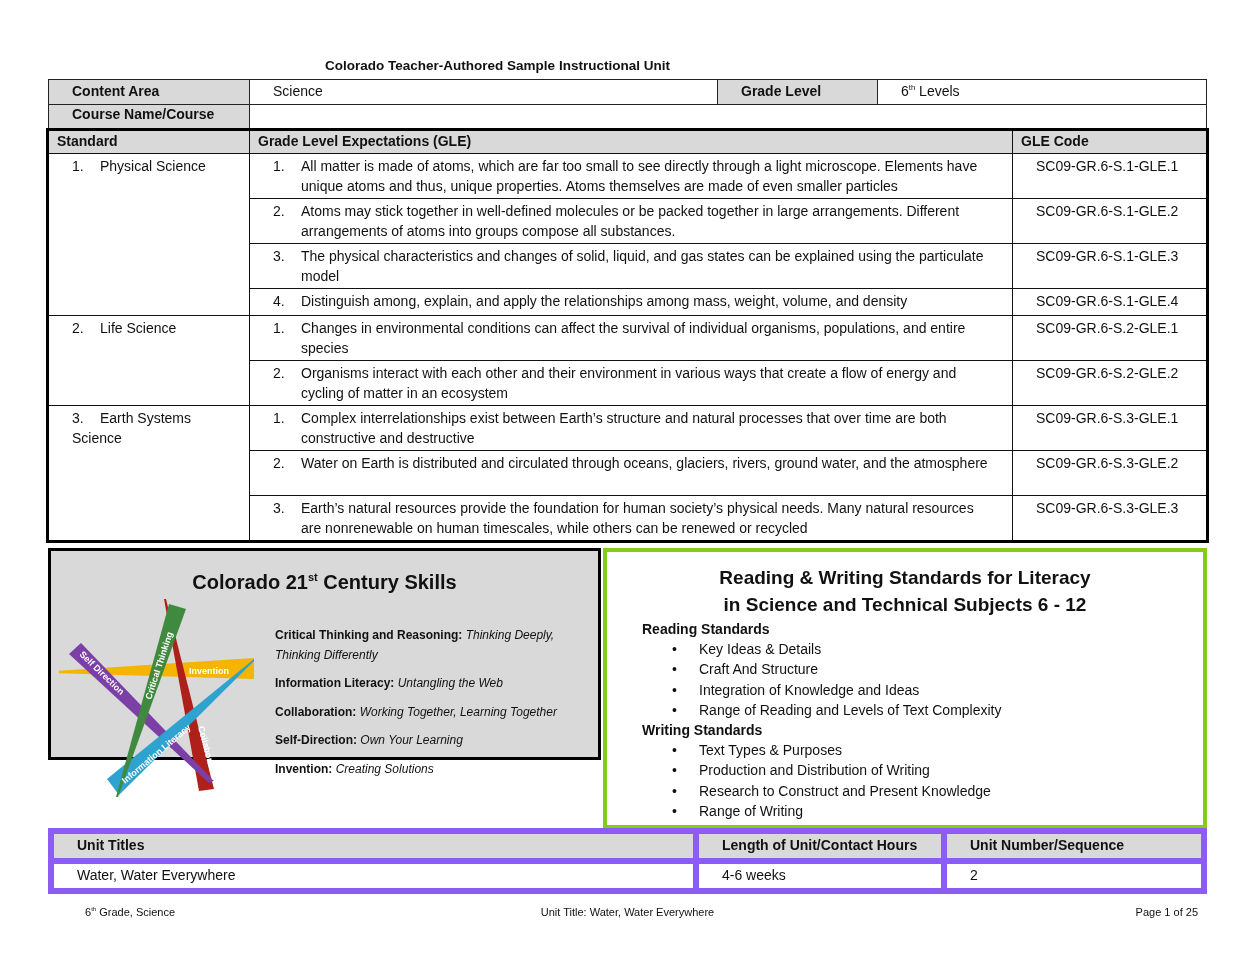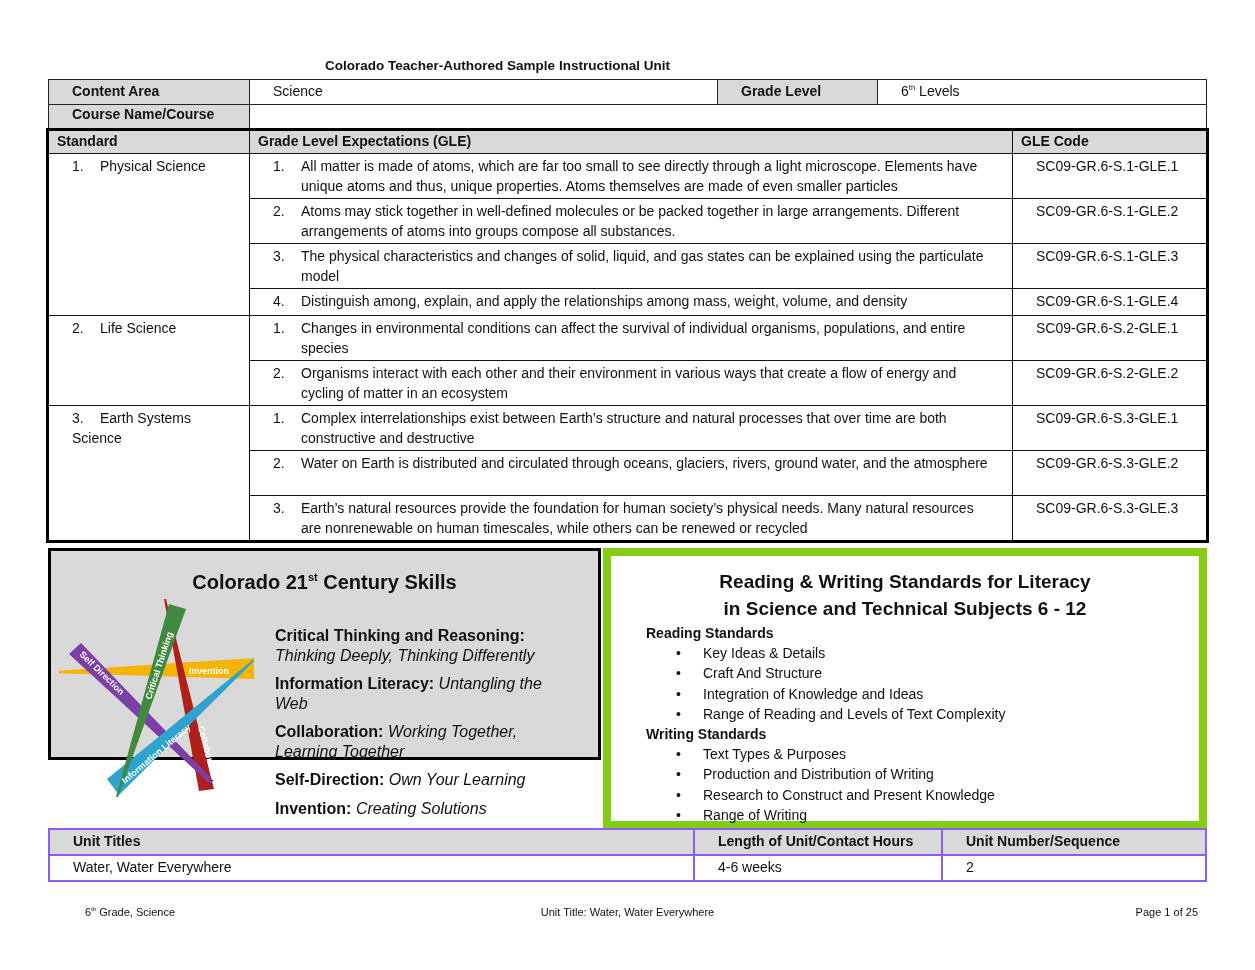--- a/index.html
+++ b/index.html
@@ -34,43 +34,43 @@
     #skills {
       position: absolute; left: 48px; top: 548px; width: 553px; height: 212px;
       background: #d9d9d9; border: 3px solid #000; box-sizing: border-box;
     }
     #skills .s-title {
       position: absolute; left: 0; width: 100%; top: 20px; text-align: center;
       font-size: 20px; font-weight: bold;
     }
     sup { font-size: 0.55em; vertical-align: super; line-height: 0; }
     #skills .star { position: absolute; left: 8px; top: 48px; width: 200px; height: 210px; }
-    #skills .skill-list { position: absolute; left: 224px; top: 75px; width: 300px; font-size: 16px; }
+    #skills .skill-list { position: absolute; left: 224px; top: 75px; width: 300px; font-size: 12px; }
     #skills .skill { margin-bottom: 9px; line-height: 19.5px; }
     #skills .skill .k { font-weight: bold; }
     #skills .skill .v { font-style: italic; }
 
     
     #lit {
       position: absolute; left: 603px; top: 548px; width: 604px; height: 281px;
-      background: #fff; border: 8px solid #84cc16; box-sizing: border-box;
+      background: #fff; border: 4px solid #84cc16; box-sizing: border-box;
     }
     #lit .l-title {
       position: absolute; left: 0; width: 100%; top: 12px; text-align: center;
       font-size: 19px; font-weight: bold; line-height: 27px;
     }
     #lit .lists { position: absolute; left: 35px; top: 67px; font-size: 14px; line-height: 20.2px; }
     #lit .lh { font-weight: bold; }
     #lit ul { margin: 0; padding: 0; list-style: none; }
     #lit li { position: relative; padding-left: 57px; }
     #lit li::before { content: "\2022"; position: absolute; left: 30px; }
 
     
     #unit { left: 48px; top: 828px; width: 1159px; }
-    #unit td { border: 2px solid #8b5cf6; height: 24px; vertical-align: middle; }
+    #unit td { border: 6px solid #8b5cf6; height: 24px; vertical-align: middle; }
 
     .footer { position: absolute; top: 906px; font-size: 11px; }
   </style>
 </head>
 <body>
 
 <div class="doc-title">Colorado Teacher-Authored Sample Instructional Unit</div>
 
 <table id="hdr">
   <colgroup>

